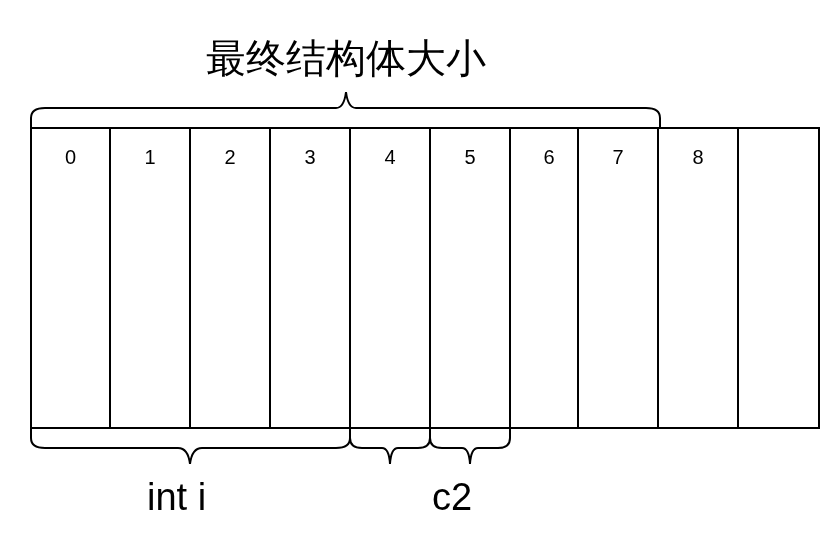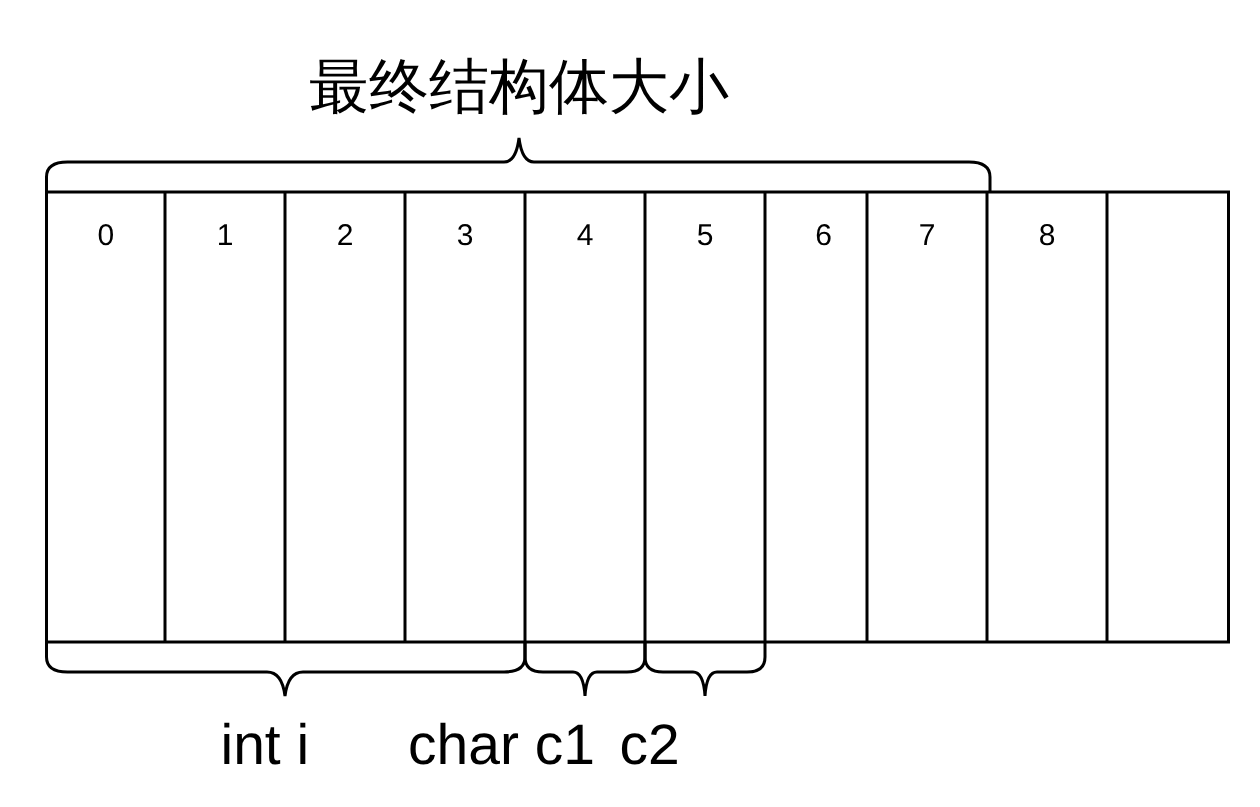--- a/index.html
+++ b/index.html
@@ -49,15 +49,14 @@
   <div class="cell-label" style="left:190px;width:80px;">2</div>
   <div class="cell-label" style="left:270px;width:80px;">3</div>
   <div class="cell-label" style="left:350px;width:80px;">4</div>
   <div class="cell-label" style="left:430px;width:80px;">5</div>
   <div class="cell-label" style="left:510px;width:78px;">6</div>
   <div class="cell-label" style="left:578px;width:80px;">7</div>
   <div class="cell-label" style="left:658px;width:80px;">8</div>
   <div class="cell-label" style="left:738px;width:81px;"></div>
 
   <div class="bottom-label" style="left:147px;width:100px;">int i</div>
-  <div class="bottom-label" style="left:272px;width:150px;">char c1</div>
-  <div class="bottom-label" style="left:413px;width:70px;">c2</div>
+  <div class="bottom-label" style="left:432px;width:70px;">c2</div>
 </div>
 
 </body></html>

